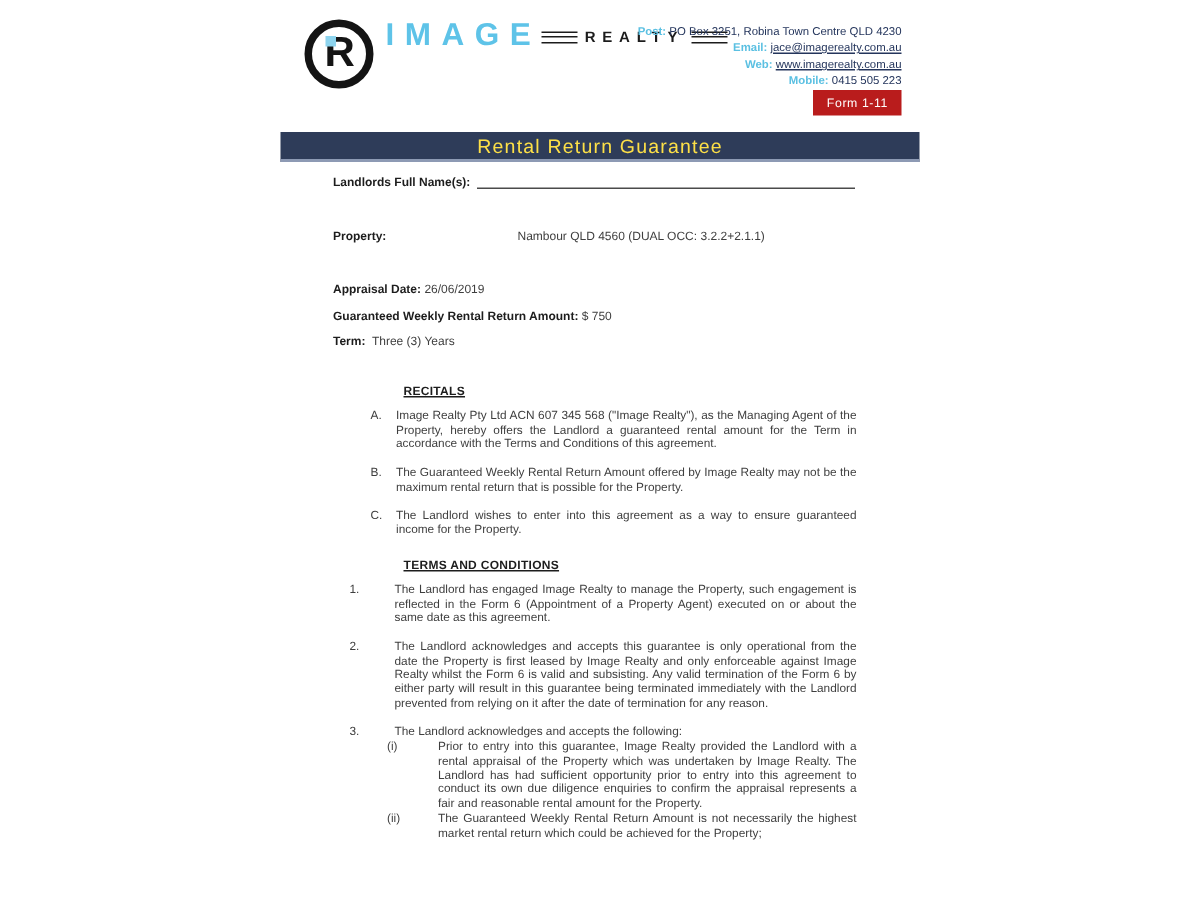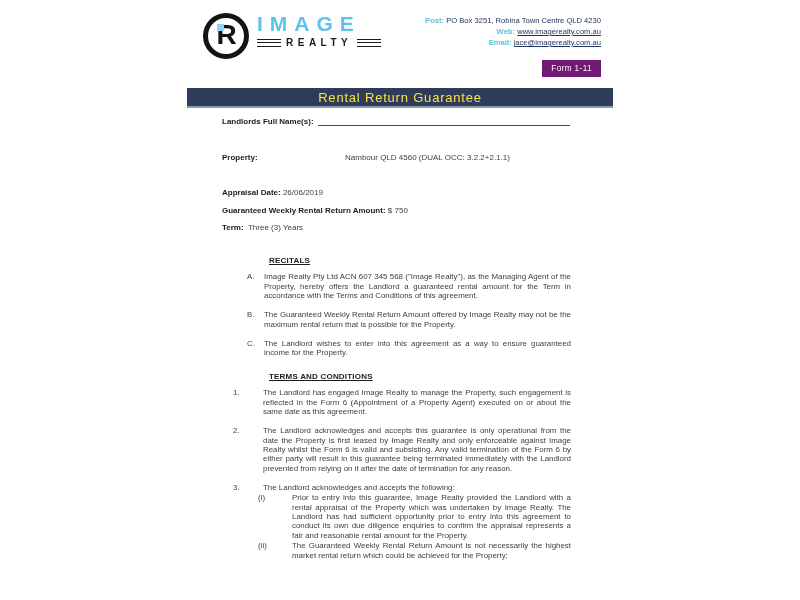--- a/index.html
+++ b/index.html
@@ -5,35 +5,35 @@
   * { margin:0; padding:0; box-sizing:border-box; }
   html,body { width:800px; height:600px; background:#fdfdfd; font-family:"Liberation Sans", sans-serif; }
   .page { position:relative; width:800px; height:600px; background:#ffffff; overflow:hidden; color:#3e3e3e; }
 
   
   .logo { position:absolute; left:203px; top:13px; display:flex; align-items:flex-start; }
   .logo-circle { position:relative; width:46px; height:46px; border:5px solid #141414; border-radius:50%;
                  display:flex; align-items:center; justify-content:center; background:#fff; }
   .logo-r { font-size:28px; font-weight:800; color:#141414; line-height:1; margin-top:-2px; letter-spacing:-1px; }
   .logo-dot { position:absolute; left:9px; top:6px; width:7px; height:7px; background:#8ed4ee; }
-  .logo-words { margin-left:8px; display:flex; flex-direction:column; }
+  .logo-words { margin-left:8px; display:flex; flex-direction:row; }
   .logo-image { font-size:21px; font-weight:700; letter-spacing:7px; color:#5ec3e8; line-height:1.05; }
   .logo-realty-row { display:flex; align-items:center; margin-top:2px; }
   .logo-realty { font-size:10px; font-weight:700; letter-spacing:4.5px; color:#1c1c1c; margin:0 5px;text-align:right; }
   .tri { position:relative; width:24px; height:8px; border-top:1.5px solid #1c1c1c; border-bottom:1.5px solid #1c1c1c; }
   .tri::after { content:""; position:absolute; left:0; right:0; top:2.4px; border-top:1.5px solid #1c1c1c; }
 
   
   .contact { position:absolute; right:199px; top:15px; text-align:right; font-size:7.6px; line-height:11px; }
   .contact .lbl { color:#5bc0e2; font-weight:700; }
   .contact .val { color:#24355c; }
   .contact a.val { text-decoration:underline; color:#24355c; cursor:pointer; }
 
   
-  .badge { position:absolute; right:199px; top:60px; background:#701a75; color:#ffffff;
+  .badge { position:absolute; right:199px; top:60px; background:#b91c1c; color:#ffffff;
            font-size:8.2px; padding:4px 9px; letter-spacing:0.4px; }
 
   
   .banner { position:absolute; left:187px; top:88px; width:426px; height:20px; background:#2e3c59;
             border-bottom:2px solid #8d9ab4; color:#fde047; text-align:center;
             font-size:13px; line-height:19px; letter-spacing:0.8px; font-weight:400; }
 
   
   .fields { position:absolute; left:222px; top:117px; width:382px; font-size:8px; }
   .frow { position:absolute; left:0; white-space:nowrap; }
@@ -81,26 +81,30 @@
       </span>
     </div>
   </div>
 
   <div class="contact">
     <div>
       <span class="lbl">Post:</span>
       <span class="val">PO Box 3251, Robina Town Centre QLD 4230</span>
     </div>
     <div>
+      <span class="lbl">Email:</span>
+      <a class="val">jace@imagerealty.com.au</a>
+    </div>
+    <div>
       <span class="lbl">Web:</span>
       <a class="val">www.imagerealty.com.au</a>
     </div>
     <div>
-      <span class="lbl">Email:</span>
-      <a class="val">jace@imagerealty.com.au</a>
+      <span class="lbl">Mobile:</span>
+      <span class="val">0415 505 223</span>
     </div>
   </div>
 
   <div class="badge">Form 1-11</div>
 
   <div class="banner">Rental Return Guarantee</div>
 
   <div class="fields">
     <div class="frow row-landlords">
       <b>Landlords Full Name(s):</b>

